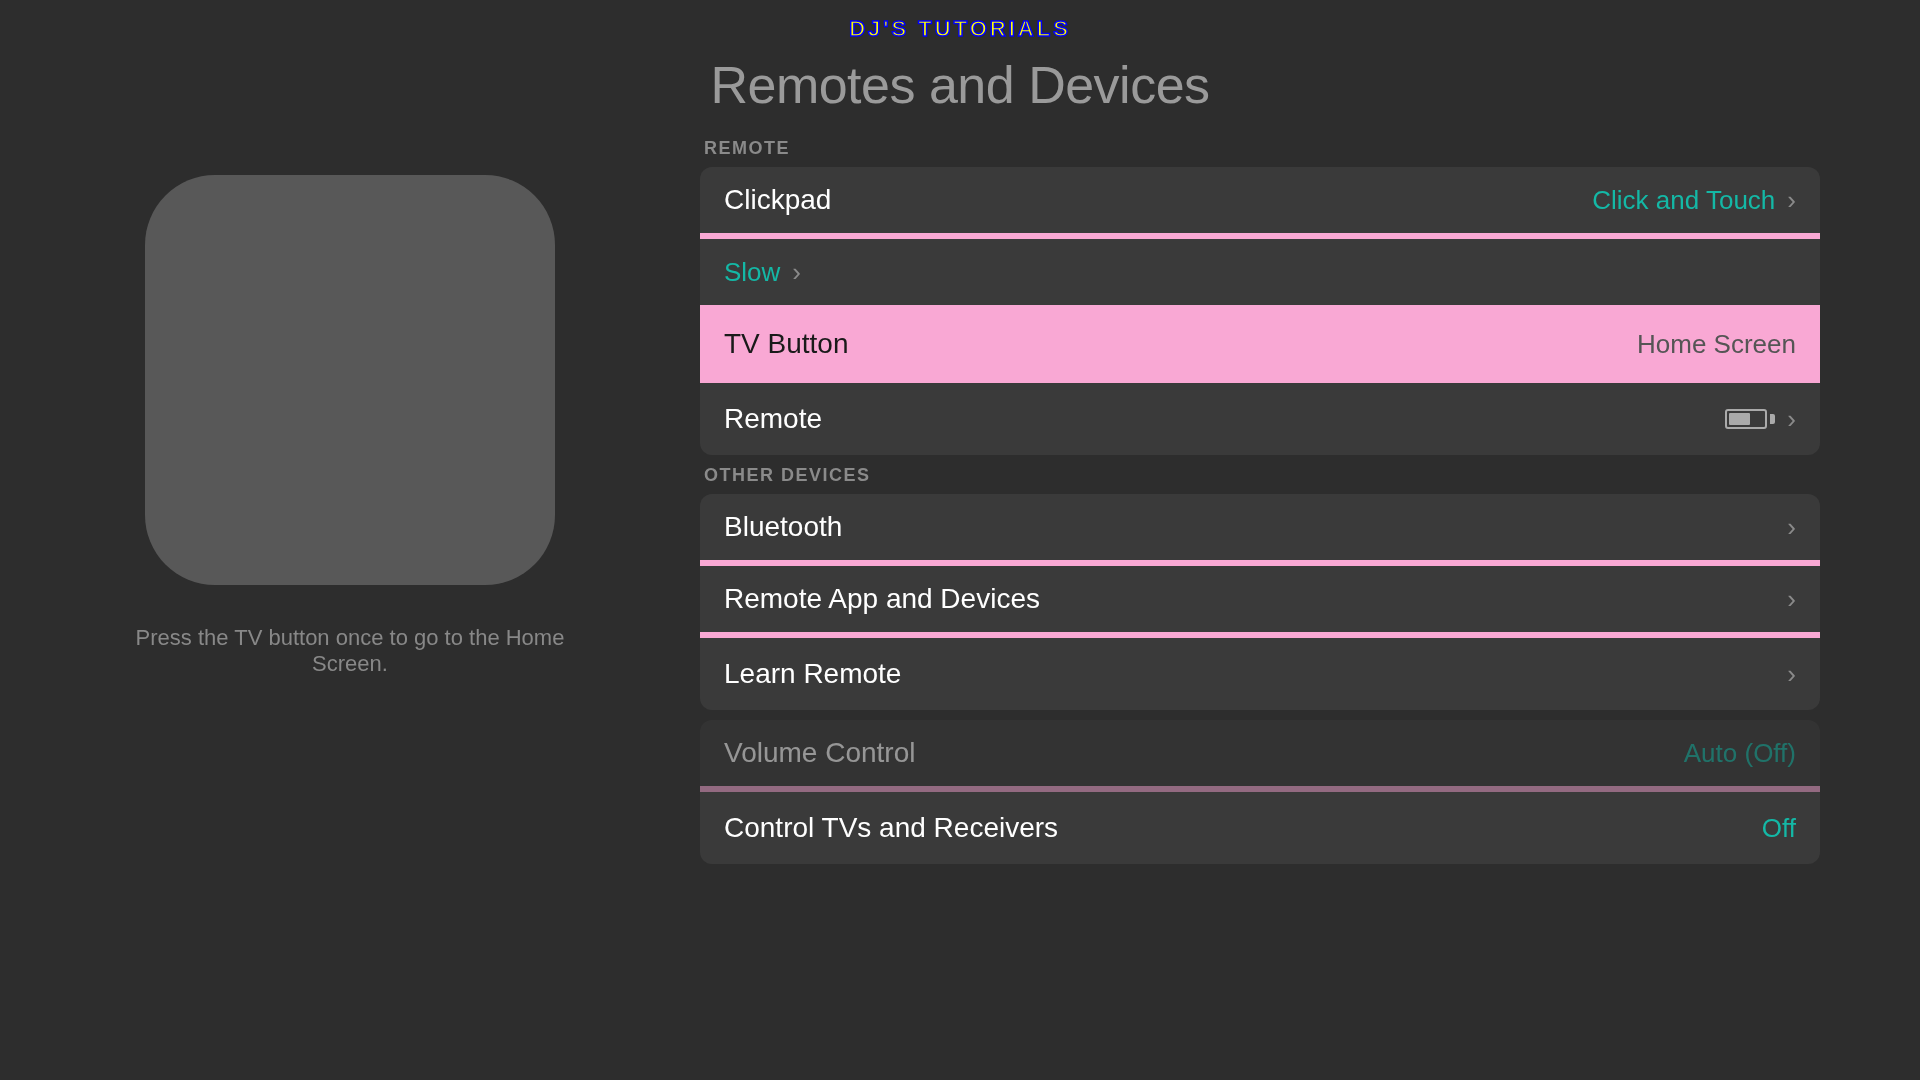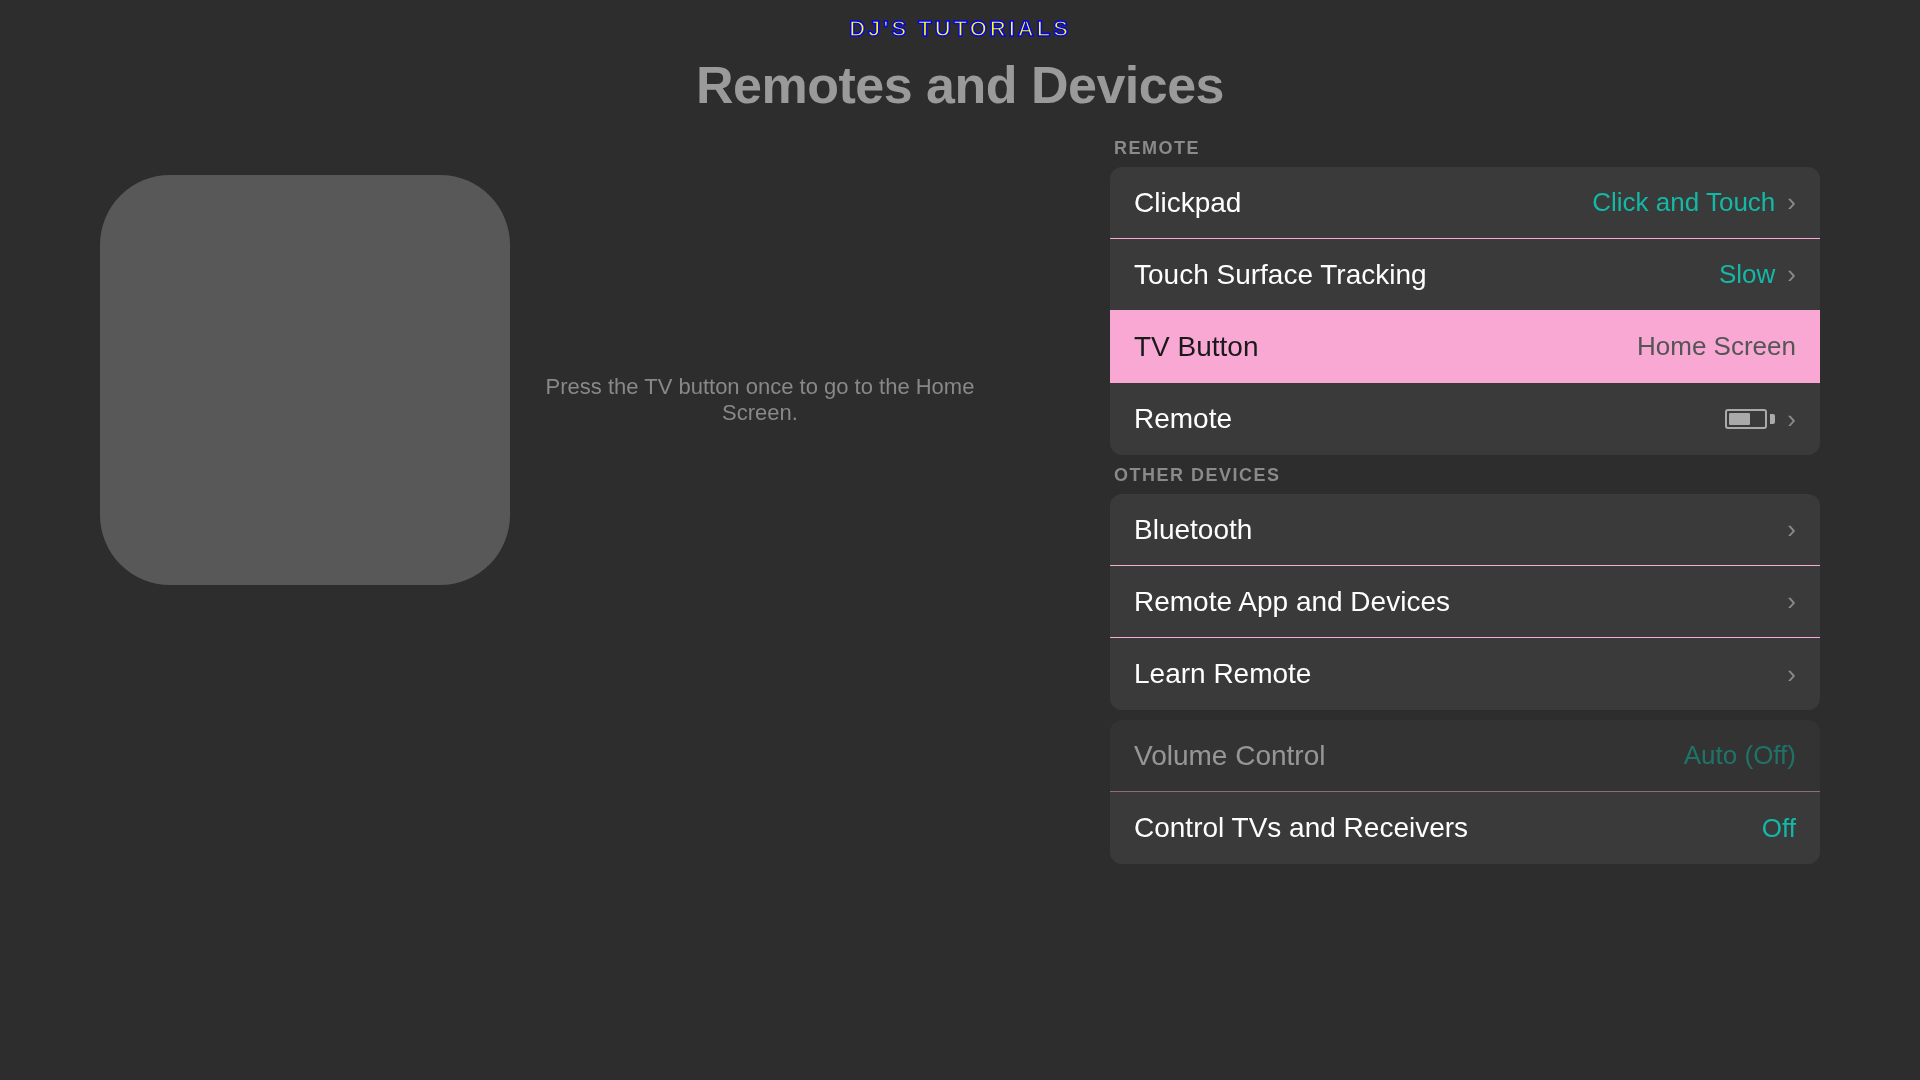--- a/index.html
+++ b/index.html
@@ -29,37 +29,37 @@
       -webkit-text-stroke: 1.5px blue;
       text-transform: uppercase;
       z-index: 10;
       white-space: nowrap;
     }
 
     #page-title {
       text-align: center;
       color: #9a9a9a;
       font-size: 52px;
-      font-weight: 700;
+      font-weight: 400;
       margin-top: 55px;
       letter-spacing: -0.5px;
     }
 
     #main-content {
       display: flex;
       flex-direction: row;
       align-items: flex-start;
       margin-top: 20px;
       padding: 0 100px;
       gap: 100px;
     }
 
     #left-panel {
       display: flex;
-      flex-direction: row;
+      flex-direction: column;
       align-items: center;
       flex: 0 0 auto;
       margin-top: 40px;
     }
 
     #apple-tv-icon {
       width: 410px;
       height: 410px;
       background-color: #585858;
       border-radius: 70px;
@@ -112,21 +112,21 @@
       margin-bottom: 0;
     }
 
     .menu-item {
       background-color: #3a3a3a;
       display: flex;
       align-items: center;
       justify-content: space-between;
       padding: 0 24px;
       height: 72px;
-      border-bottom: 1px solid #f9a8d4;
+      border-bottom: 6px solid #f9a8d4;
       cursor: pointer;
     }
 
     .menu-item:last-child {
       border-bottom: none;
     }
 
     .menu-item.selected {
       background-color: #f9a8d4;
     }
@@ -218,21 +218,20 @@
       <div class="section-label">REMOTE</div>
       <div class="menu-items-group">
         <div class="menu-item">
           <span class="menu-item-label">Clickpad</span>
           <div class="menu-item-right">
             <span class="menu-item-value">Click and Touch</span>
             <span class="chevron">›</span>
           </div>
         </div>
         <div class="menu-item">
-          <span class="menu-item-label">Touch Surface Tracking</span>
           <div class="menu-item-right">
             <span class="menu-item-value">Slow</span>
             <span class="chevron">›</span>
           </div>
         </div>
         <div class="menu-item selected">
           <span class="menu-item-label">TV Button</span>
           <div class="menu-item-right">
             <span class="menu-item-value">Home Screen</span>
           </div>

